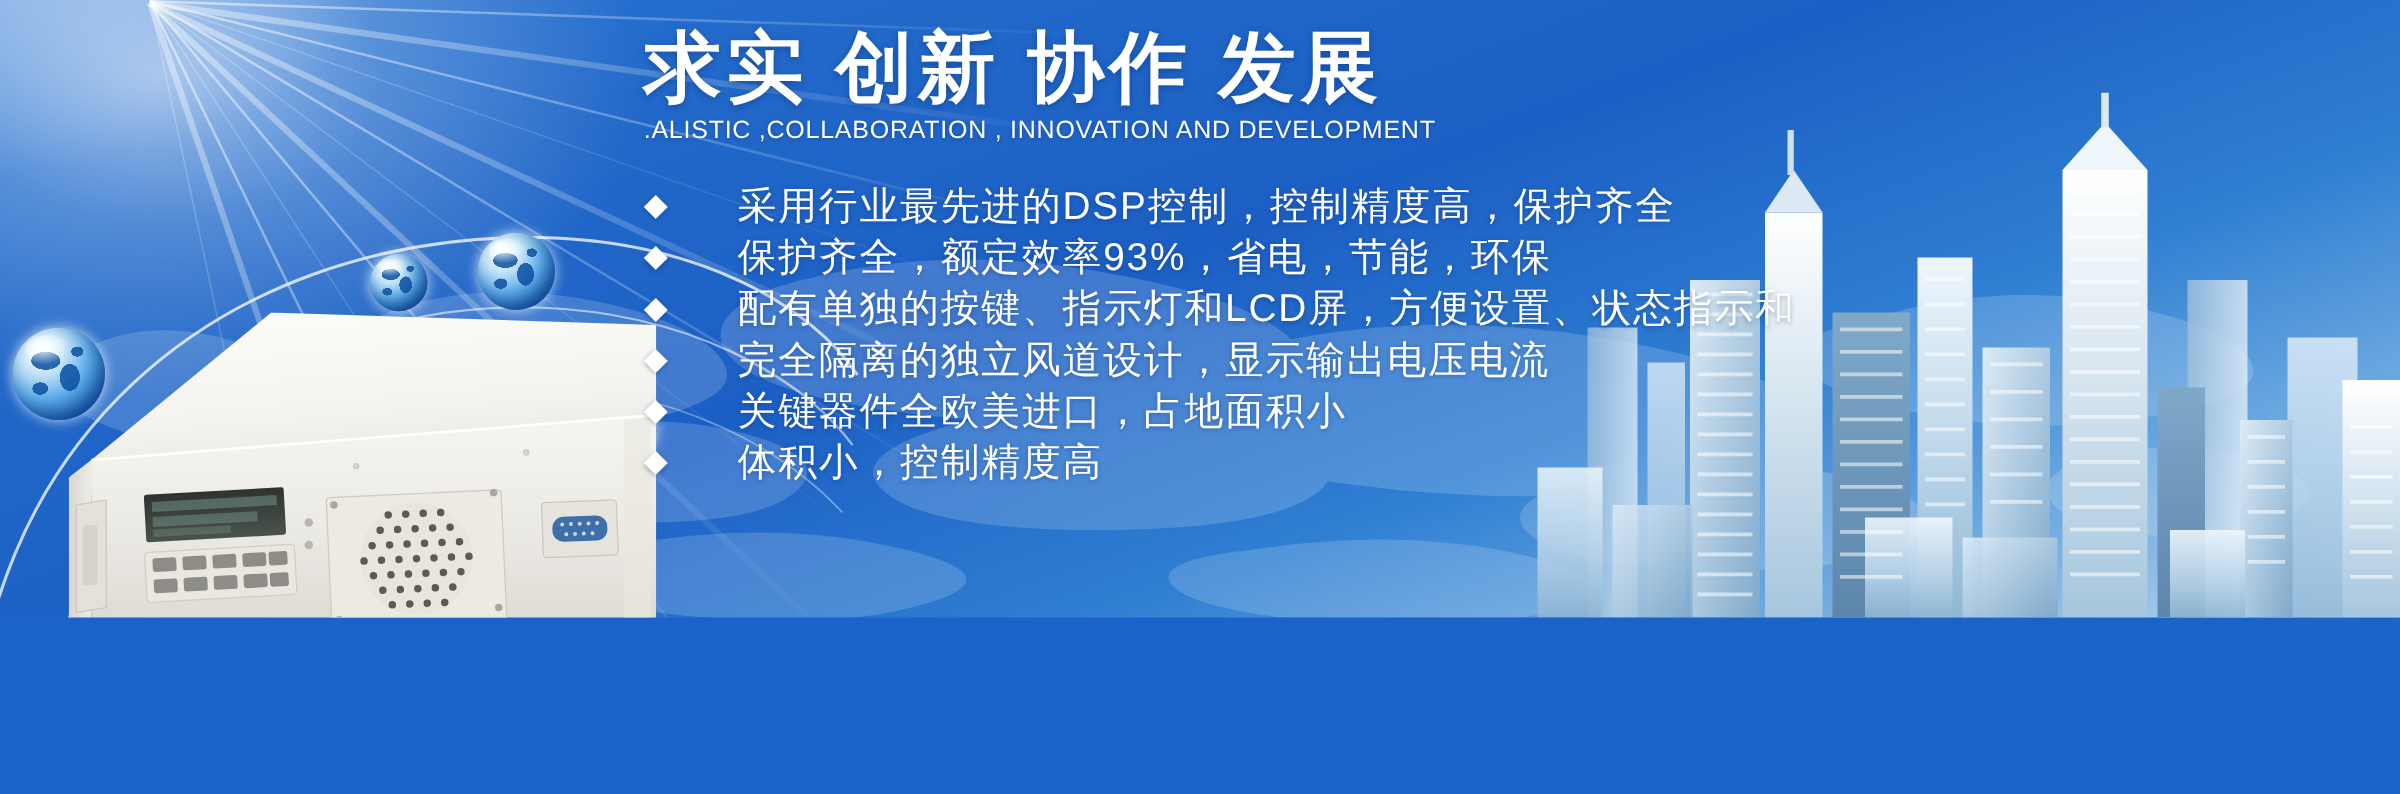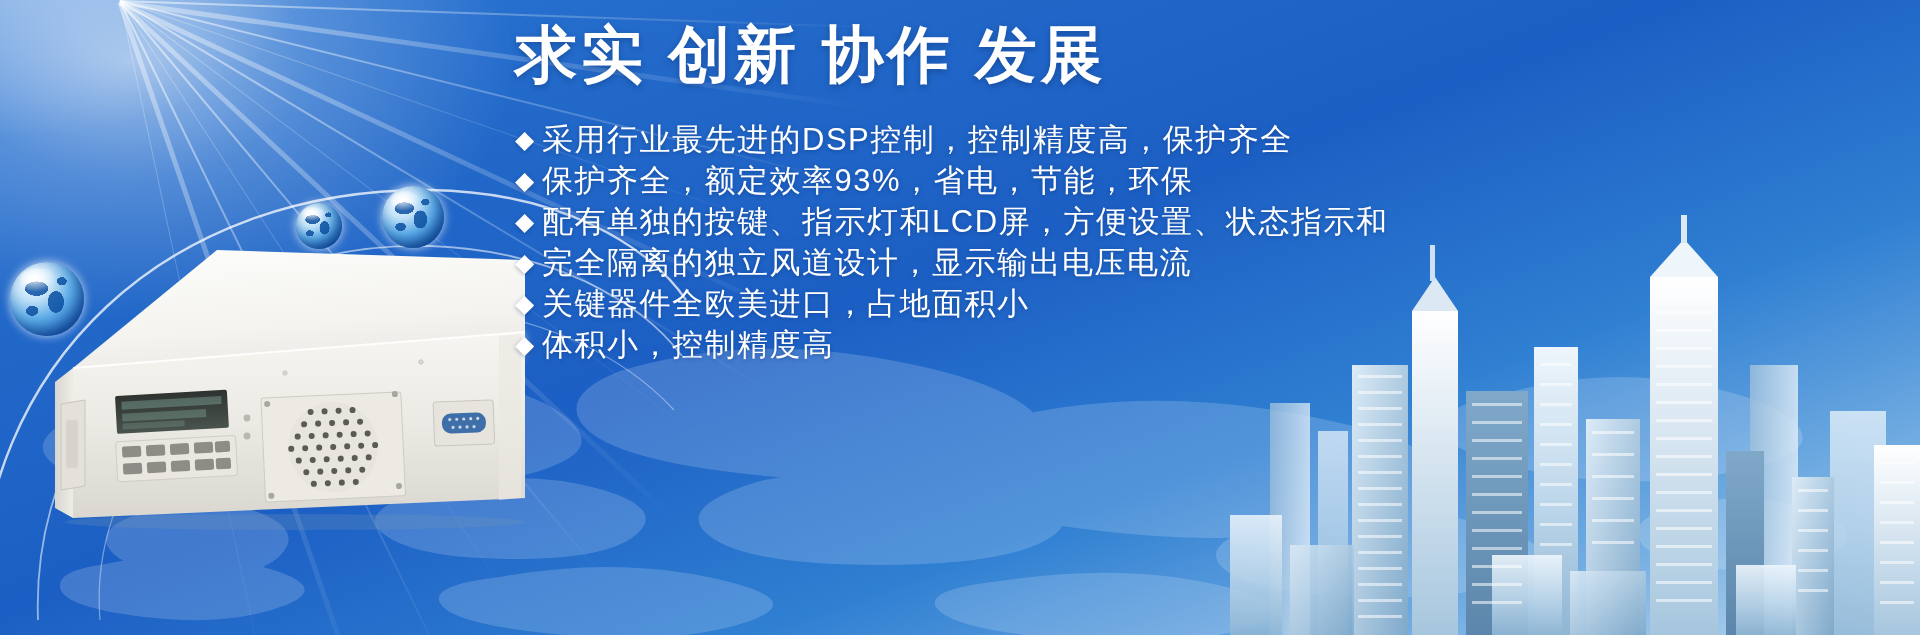--- a/index.html
+++ b/index.html
@@ -4,21 +4,21 @@
 <style>
   * { margin:0; padding:0; box-sizing:border-box; }
   html,body { width:1920px; height:635px; overflow:hidden; }
   body {
     font-family:"Liberation Sans","DejaVu Sans",sans-serif;
     background:#1b63c9;
   }
 
   #banner {
     position:relative;
-    width:1920px; height:635px;
+    width:1920px; height:494px;
     overflow:hidden;
     background:
       radial-gradient(ellipse 620px 420px at 130px 60px, rgba(255,255,255,0.55) 0%, rgba(255,255,255,0.22) 28%, rgba(255,255,255,0.0) 62%),
       linear-gradient(160deg, #2f7ad6 0%, #2269c9 22%, #1c5fc4 46%, #2f7fd2 68%, #74aee2 86%, #bcd8ef 100%);
   }
 
   
   .rays { position:absolute; left:-180px; top:-230px; width:1100px; height:1000px; pointer-events:none; }
   .ray {
     position:absolute; left:300px; top:230px;
@@ -102,21 +102,21 @@
     text-shadow:0 1px 4px rgba(0,30,80,0.35);
   }
   .bullet-mark {
     width:27px;
     flex:0 0 27px;
     font-size:25px;
     line-height:41px;
     color:#ffffff;
   }
   .bullet-mark.blank { visibility:hidden; }
-  .bullet-text { flex:1 1 auto; }
+  .bullet-text { flex:1 1 auto;margin-left:48px; }
   .bullet-row.cont .bullet-text { padding-left:13px; }
 </style>
 </head>
 <body>
 
 <div id="banner">
 
   <div class="rays">
     <div class="ray w" style="transform:rotate(8deg);"></div>
     <div class="ray" style="transform:rotate(14deg);"></div>
@@ -459,20 +459,21 @@
     <polygon points="444,86 466,84 466,248 444,250" fill="#eae8e1" opacity=".65"></polygon>
 
     <circle cx="230" cy="123" r="2.2" fill="#d9d7d0" stroke="#c3c1ba" stroke-width=".8"></circle>
     <circle cx="366" cy="112" r="2.2" fill="#d9d7d0" stroke="#c3c1ba" stroke-width=".8"></circle>
 
     <ellipse cx="240" cy="272" rx="230" ry="8" fill="#6f93b6" opacity=".28"></ellipse>
   </svg>
 
   <div id="textblock">
     <div id="headline">求实 创新 协作 发展</div>
+    <div id="subhead">.ALISTIC ,COLLABORATION , INNOVATION AND DEVELOPMENT</div>
 
     <div id="bullets">
       <div class="bullet-row">
         <span class="bullet-mark">◆</span>
         <span class="bullet-text">采用行业最先进的DSP控制，控制精度高，保护齐全</span>
       </div>
       <div class="bullet-row">
         <span class="bullet-mark">◆</span>
         <span class="bullet-text">保护齐全，额定效率93%，省电，节能，环保</span>
       </div>

